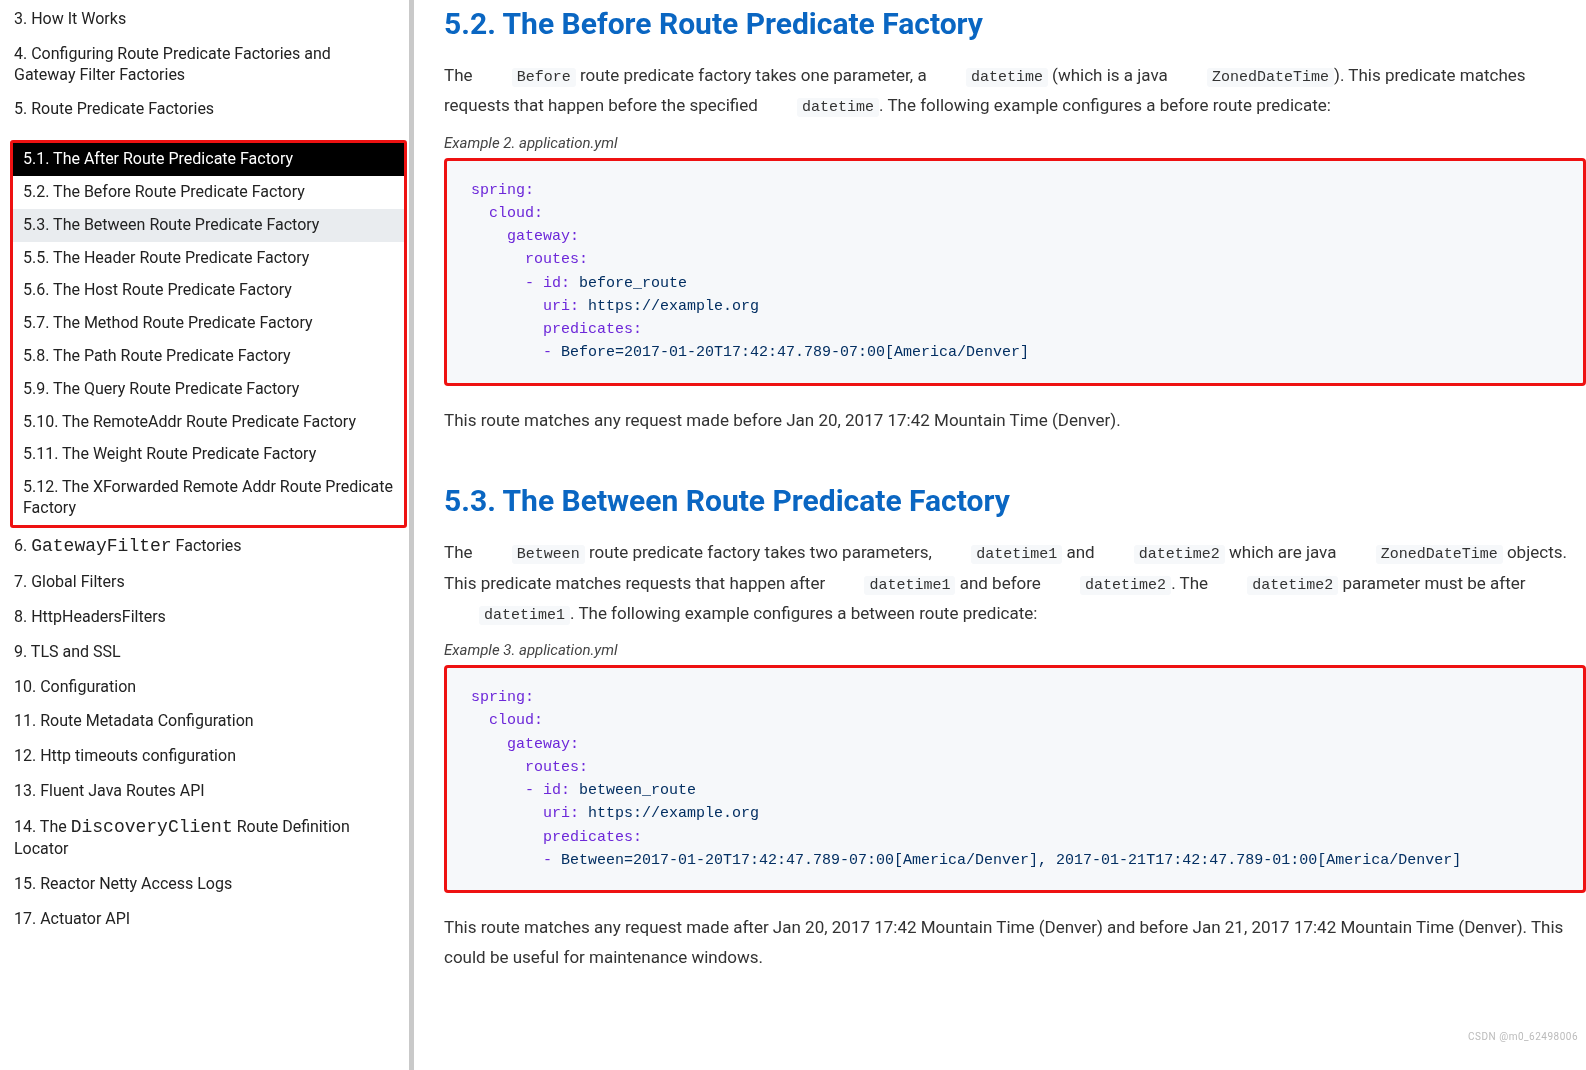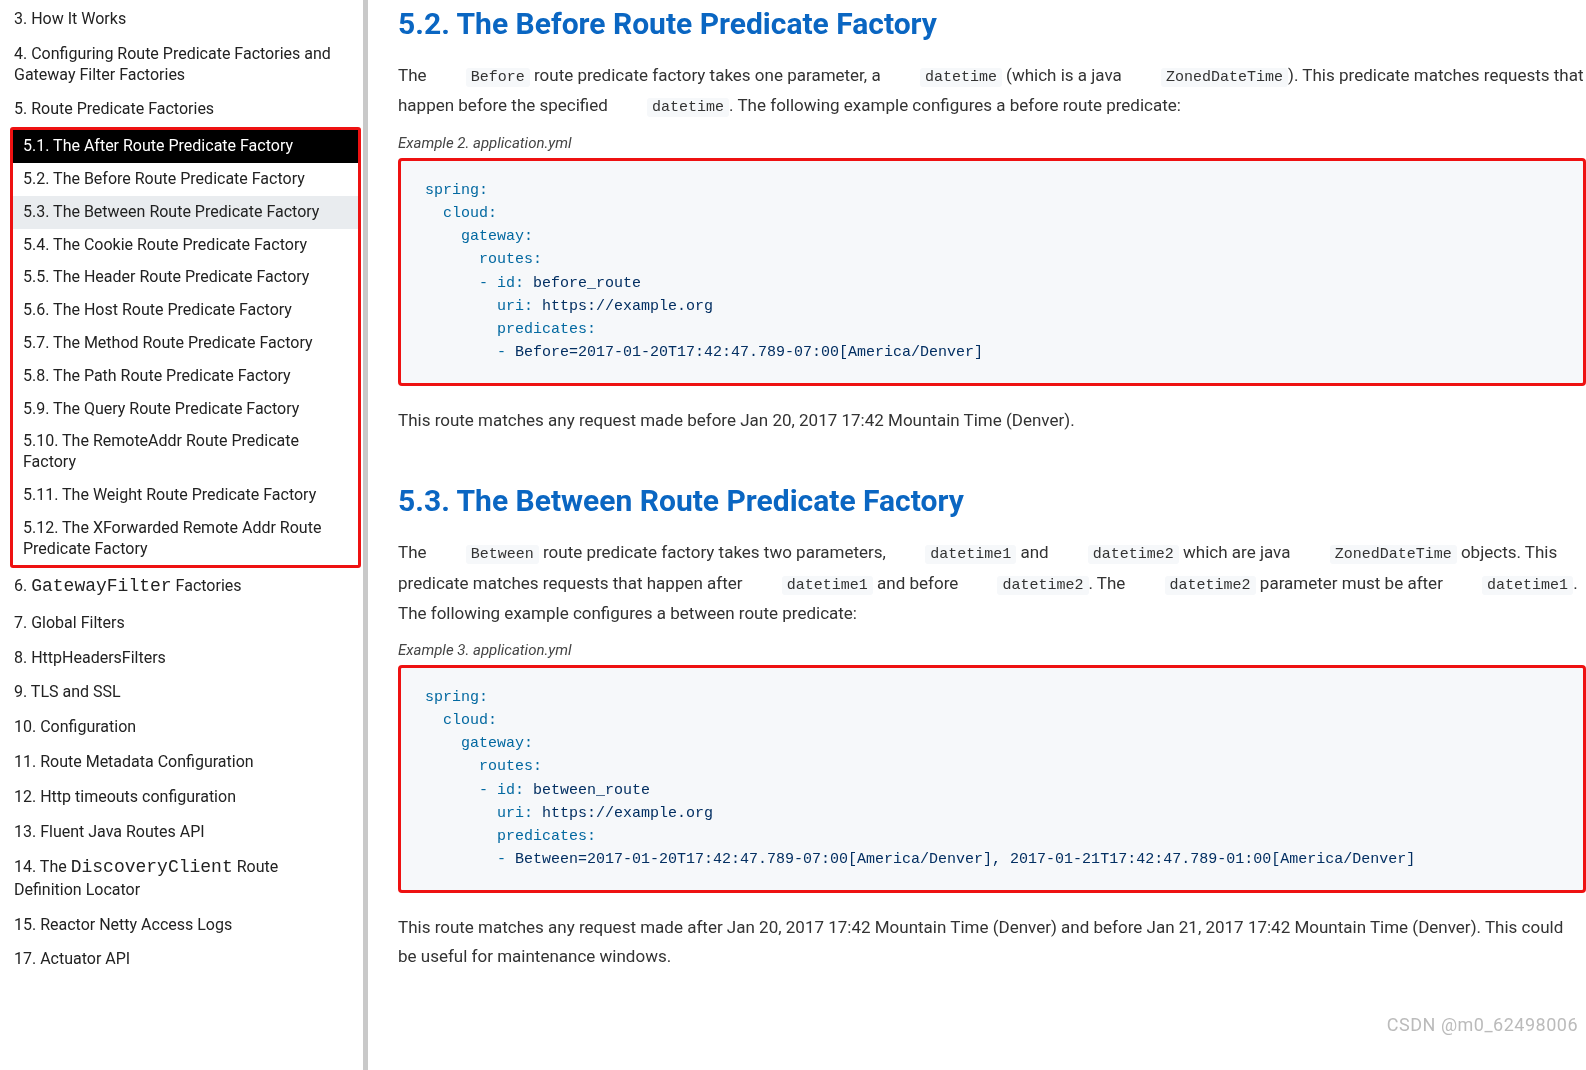--- a/index.html
+++ b/index.html
@@ -1,52 +1,51 @@
 <!DOCTYPE html>
 <html><head>
 <meta charset="utf-8">
 <style>
 * { box-sizing: border-box; margin: 0; padding: 0; }
 body { font-family: -apple-system, "Segoe UI", Roboto, Arial, sans-serif; color: #34302d; font-size: 16px; display: flex; height: 1070px; width: 1586px; overflow: hidden; background: #fff; }
-.sidebar { width: 368px; flex-shrink: 0; border-right: 5px solid #c9c9c9; overflow-y: auto; padding: 2px 0 8px 0; position: relative; }
+.sidebar { width: 414px; flex-shrink: 0; border-right: 5px solid #c9c9c9; overflow-y: auto; padding: 2px 0 8px 0; position: relative; }
 .sidebar::-webkit-scrollbar { width: 10px; }
 .sidebar::-webkit-scrollbar-thumb { background: #c9c9c9; }
 .sidebar::-webkit-scrollbar-track { background: #f1f1f1; }
 .nav-item { display: block; padding: 7px 14px 7px 14px; color: #222; text-decoration: none; cursor: pointer; line-height: 1.3; }
 .nav-item.lvl1 { padding-left: 14px; }
-.nav-sub { border: 3px solid #e11; border-radius: 3px; margin: 0 2px 0 10px; }
+.nav-sub { border: 3px solid #e11; border-radius: 3px; margin: 13px 2px 0 10px; }
 .nav-item.lvl2 { padding: 6px 10px 6px 10px; }
 .nav-item.selected { background: #000; color: #fff; }
 .nav-item.hover { background: #e9ecef; }
 code.inline-mono { font-family: Liberation Mono, monospace; font-size: 18px; }
 .content { flex: 1; padding: 0 0 0 30px; overflow: hidden; }
 h2.sec { color: #0a66c2; font-weight: 700; font-size: 30px; margin: 6px 0 20px 0; }
 h2.sec a { color: #0a66c2; text-decoration: none; }
 .para { font-size: 17px; line-height: 1.75; margin-bottom: 12px; color: #333; }
 code.lit { font-family: Consolas, "Courier New", monospace; background: #f6f8fa; padding: 1px 5px; border-radius: 3px; font-size: 15px; margin-left: 35px; }
 .ex-title { font-style: italic; color: #444; font-size: 15px; margin: 10px 0 6px; }
 .codebox { border: 3px solid #e11; border-radius: 4px; background: #f6f8fa; padding: 18px 24px; margin-bottom: 20px; overflow-x: auto; }
 .codebox pre { font-family: Consolas, "Courier New", monospace; font-size: 15px; line-height: 1.55; white-space: pre; }
-.yk { color: #0369a1; } 
+.yk { color: #6d28d9; } 
 .ys { color: #032f62; } 
-.watermark { position: absolute; right: 8px; bottom: 35px; color: #bbb; font-size: 18px; letter-spacing: .5px; pointer-events: none; }
+.watermark { position: absolute; right: 8px; bottom: 28px; color: #bbb; font-size: 10px; letter-spacing: .5px; pointer-events: none; }
 </style>
 </head>
 <body>
 
 <nav class="sidebar">
   <a class="nav-item lvl1">3. How It Works</a>
   <a class="nav-item lvl1">4. Configuring Route Predicate Factories and Gateway Filter Factories</a>
   <a class="nav-item lvl1">5. Route Predicate Factories</a>
 
   <div class="nav-sub">
     <a class="nav-item lvl2 selected">5.1. The After Route Predicate Factory</a>
     <a class="nav-item lvl2">5.2. The Before Route Predicate Factory</a>
     <a class="nav-item lvl2 hover">5.3. The Between Route Predicate Factory</a>
-    <a class="nav-item lvl2">5.4. The Cookie Route Predicate Factory</a>
     <a class="nav-item lvl2">5.5. The Header Route Predicate Factory</a>
     <a class="nav-item lvl2">5.6. The Host Route Predicate Factory</a>
     <a class="nav-item lvl2">5.7. The Method Route Predicate Factory</a>
     <a class="nav-item lvl2">5.8. The Path Route Predicate Factory</a>
     <a class="nav-item lvl2">5.9. The Query Route Predicate Factory</a>
     <a class="nav-item lvl2">5.10. The RemoteAddr Route Predicate Factory</a>
     <a class="nav-item lvl2">5.11. The Weight Route Predicate Factory</a>
     <a class="nav-item lvl2">5.12. The XForwarded Remote Addr Route Predicate Factory</a>
   </div>
 

